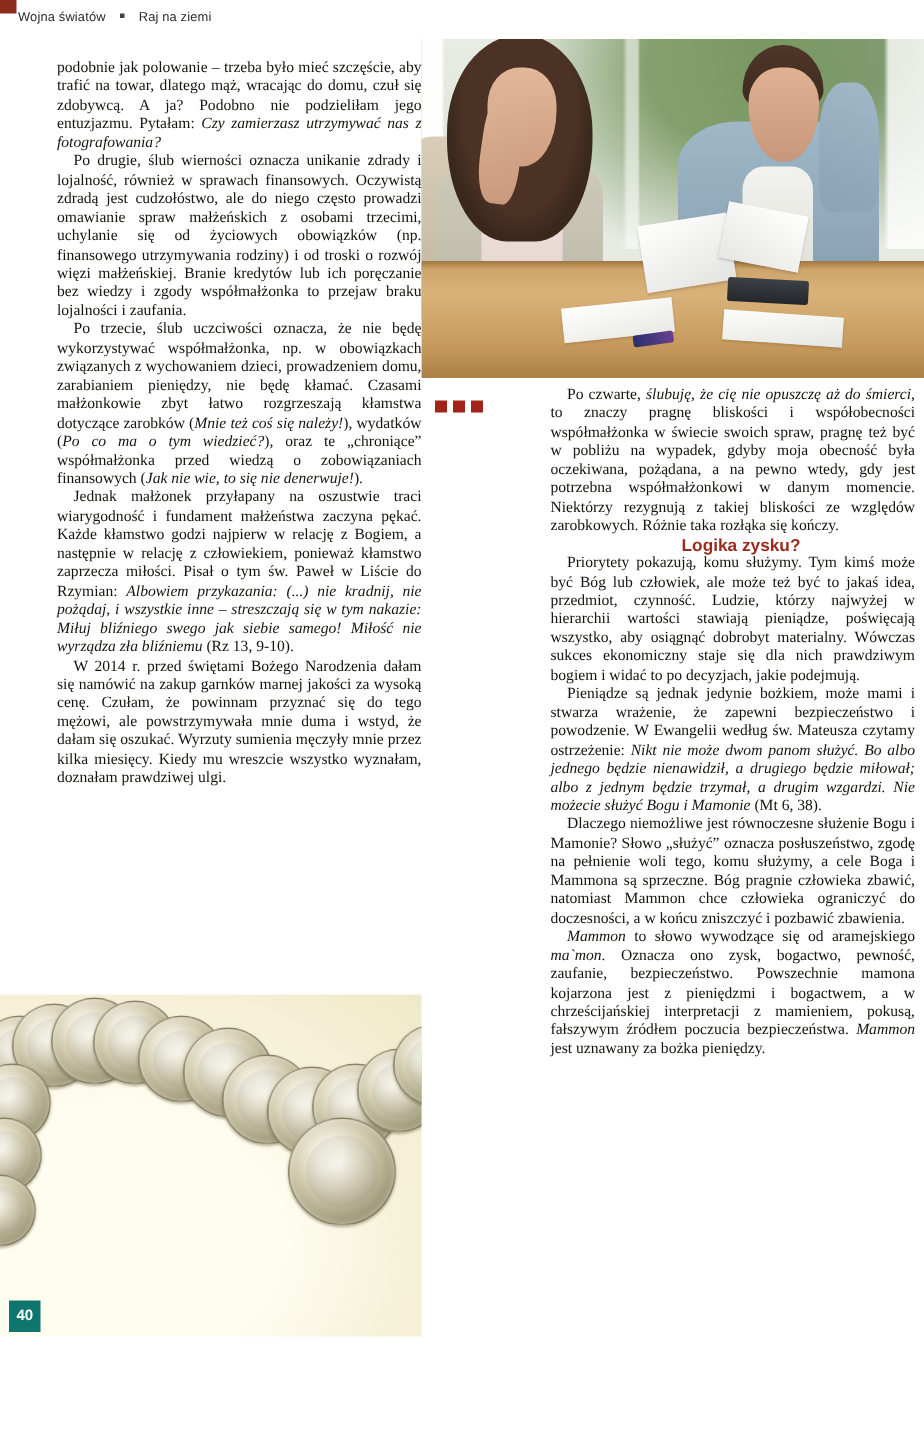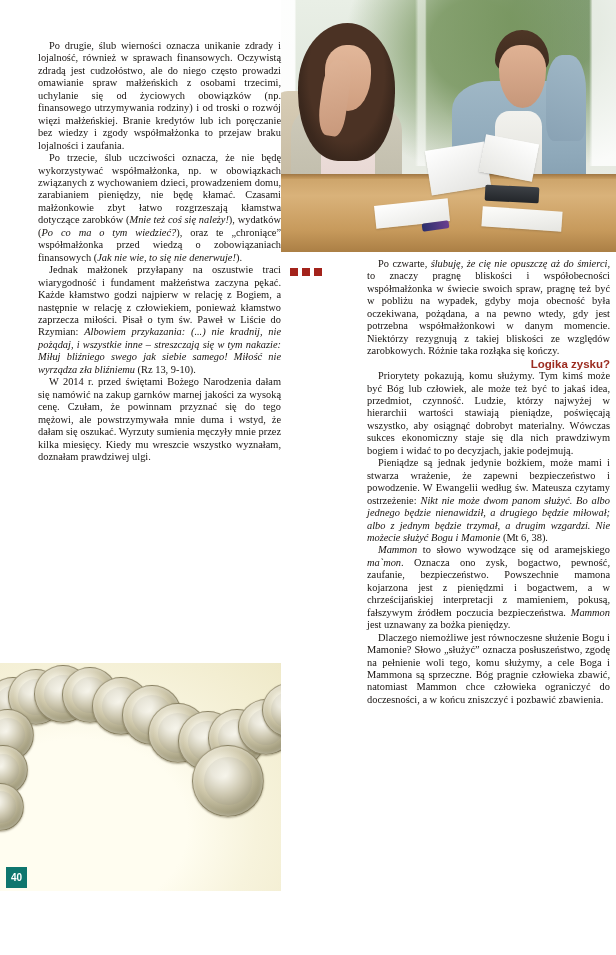--- a/index.html
+++ b/index.html
@@ -214,21 +214,21 @@
   .col p.noind { text-indent: 0; }
   .col i, .col em { font-style: italic; }
 
   
   .sec-head {
     font-family: "Liberation Sans", sans-serif;
     font-size: 11.5px;
     font-weight: bold;
     color: #9b2b1f;
     margin: 8px 0 3px 0;
-    text-align: right;
+    text-align: center;
     text-indent: 0;
   }
 
   
   #pullquote {
     position: absolute;
     left: 290px; top: 262px;
     width: 62px;
     z-index: 25;
   }
@@ -261,20 +261,28 @@
     align-items: center;
     justify-content: center;
     z-index: 60;
   }
 </style>
 </head>
 <body>
 
 <div id="page">
 
+  <div id="running-head">
+    <span class="rh-mark"></span>
+    <div class="rh-text">
+      <span>Wojna światów</span>
+      <span class="rh-sep"></span>
+      <span>Raj na ziemi</span>
+    </div>
+  </div>
 
   <div id="photo-couple">
     <div class="ph-sky"></div>
     <div class="ph-winframe"></div>
     <div class="w-chair"></div>
     <div class="m-body"></div>
     <div class="m-shirt"></div>
     <div class="m-arm"></div>
     <div class="m-hair"></div>
     <div class="m-face"></div>
@@ -304,36 +312,37 @@
     <div class="coin" style="left:208px; top:46px; width:56px; height:56px;"></div>
     <div class="coin" style="left:238px; top:36px; width:54px; height:54px;"></div>
     <div class="coin" style="left:262px; top:20px; width:52px; height:52px;"></div>
     <div class="coin" style="left:-18px; top:46px; width:50px; height:50px;"></div>
     <div class="coin" style="left:-22px; top:82px; width:48px; height:48px;"></div>
     <div class="coin" style="left:-24px; top:120px;width:46px; height:46px;"></div>
     <div class="coin" style="left:192px; top:82px; width:70px; height:70px;"></div>
   </div>
 
   <div id="col-left" class="col">
+      <p class="noind"><span>podobnie jak polowanie – trzeba było mieć szczęście, aby trafić na towar, dlatego mąż, wracając do domu, czuł się zdobywcą. A ja? Podobno nie podzieliłam jego entuzjazmu. Pytałam: </span><i>Czy zamierzasz utrzymywać nas z fotografowania?</i></p>
       <p><span>Po drugie, ślub wierności oznacza unikanie zdrady i lojalność, również w sprawach finansowych. Oczywistą zdradą jest cudzołóstwo, ale do niego często prowadzi omawianie spraw małżeńskich z osobami trzecimi, uchylanie się od życiowych obowiązków (np. finansowego utrzymywania rodziny) i od troski o rozwój więzi małżeńskiej. Branie kredytów lub ich poręczanie bez wiedzy i zgody współmałżonka to przejaw braku lojalności i zaufania.</span></p>
       <p><span>Po trzecie, ślub uczciwości oznacza, że nie będę wykorzystywać współmałżonka, np. w obowiązkach związanych z wychowaniem dzieci, prowadzeniem domu, zarabianiem pieniędzy, nie będę kłamać. Czasami małżonkowie zbyt łatwo rozgrzeszają kłamstwa dotyczące zarobków (</span><i>Mnie też coś się należy!</i><span>), wydatków (</span><i>Po co ma o tym wiedzieć?</i><span>), oraz te „chroniące” współmałżonka przed wiedzą o zobowiązaniach finansowych (</span><i>Jak nie wie, to się nie denerwuje!</i><span>).</span></p>
       <p><span>Jednak małżonek przyłapany na oszustwie traci wiarygodność i fundament małżeństwa zaczyna pękać. Każde kłamstwo godzi najpierw w relację z Bogiem, a następnie w relację z człowiekiem, ponieważ kłamstwo zaprzecza miłości. Pisał o tym św. Paweł w Liście do Rzymian: </span><i>Albowiem przykazania: (...) nie kradnij, nie pożądaj, i wszystkie inne – streszczają się w tym nakazie: Miłuj bliźniego swego jak siebie samego! Miłość nie wyrządza zła bliźniemu</i><span> (Rz 13, 9-10).</span></p>
       <p><span>W 2014 r. przed świętami Bożego Narodzenia dałam się namówić na zakup garnków marnej jakości za wysoką cenę. Czułam, że powinnam przyznać się do tego mężowi, ale powstrzymywała mnie duma i wstyd, że dałam się oszukać. Wyrzuty sumienia męczyły mnie przez kilka miesięcy. Kiedy mu wreszcie wszystko wyznałam, doznałam prawdziwej ulgi.</span></p>
     </div>
 
   <div id="pullquote">
     <div class="sq-row">
       <span class="sq"></span><span class="sq"></span><span class="sq"></span>
     </div>
   </div>
 
   <div id="col-right" class="col">
       <p><span>Po czwarte, </span><i>ślubuję, że cię nie opuszczę aż do śmierci</i><span>, to znaczy pragnę bliskości i współobecności współmałżonka w świecie swoich spraw, pragnę też być w pobliżu na wypadek, gdyby moja obecność była oczekiwana, pożądana, a na pewno wtedy, gdy jest potrzebna współmałżonkowi w danym momencie. Niektórzy rezygnują z takiej bliskości ze względów zarobkowych. Różnie taka rozłąka się kończy.</span></p>
       <p class="sec-head">Logika zysku?</p>
       <p><span>Priorytety pokazują, komu służymy. Tym kimś może być Bóg lub człowiek, ale może też być to jakaś idea, przedmiot, czynność. Ludzie, którzy najwyżej w hierarchii wartości stawiają pieniądze, poświęcają wszystko, aby osiągnąć dobrobyt materialny. Wówczas sukces ekonomiczny staje się dla nich prawdziwym bogiem i widać to po decyzjach, jakie podejmują.</span></p>
       <p><span>Pieniądze są jednak jedynie bożkiem, może mami i stwarza wrażenie, że zapewni bezpieczeństwo i powodzenie. W Ewangelii według św. Mateusza czytamy ostrzeżenie: </span><i>Nikt nie może dwom panom służyć. Bo albo jednego będzie nienawidził, a drugiego będzie miłował; albo z jednym będzie trzymał, a drugim wzgardzi. Nie możecie służyć Bogu i Mamonie</i><span> (Mt 6, 38).</span></p>
+      <p><span>Dlaczego niemożliwe jest równoczesne służenie Bogu i Mamonie? Słowo „służyć” oznacza posłuszeństwo, zgodę na pełnienie woli tego, komu służymy, a cele Boga i Mammona są sprzeczne. Bóg pragnie człowieka zbawić, natomiast Mammon chce człowieka ograniczyć do doczesności, a w końcu zniszczyć i pozbawić zbawienia.</span></p>
       <p><i>Mammon</i><span> to słowo wywodzące się od aramejskiego </span><i>ma`mon</i><span>. Oznacza ono zysk, bogactwo, pewność, zaufanie, bezpieczeństwo. Powszechnie mamona kojarzona jest z pieniędzmi i bogactwem, a w chrześcijańskiej interpretacji z mamieniem, pokusą, fałszywym źródłem poczucia bezpieczeństwa. </span><i>Mammon</i><span> jest uznawany za bożka pieniędzy.</span></p>
-      <p><span>Dlaczego niemożliwe jest równoczesne służenie Bogu i Mamonie? Słowo „służyć” oznacza posłuszeństwo, zgodę na pełnienie woli tego, komu służymy, a cele Boga i Mammona są sprzeczne. Bóg pragnie człowieka zbawić, natomiast Mammon chce człowieka ograniczyć do doczesności, a w końcu zniszczyć i pozbawić zbawienia.</span></p>
     </div>
 
   <div id="page-number">40</div>
 
 </div>
 
 </body></html>

